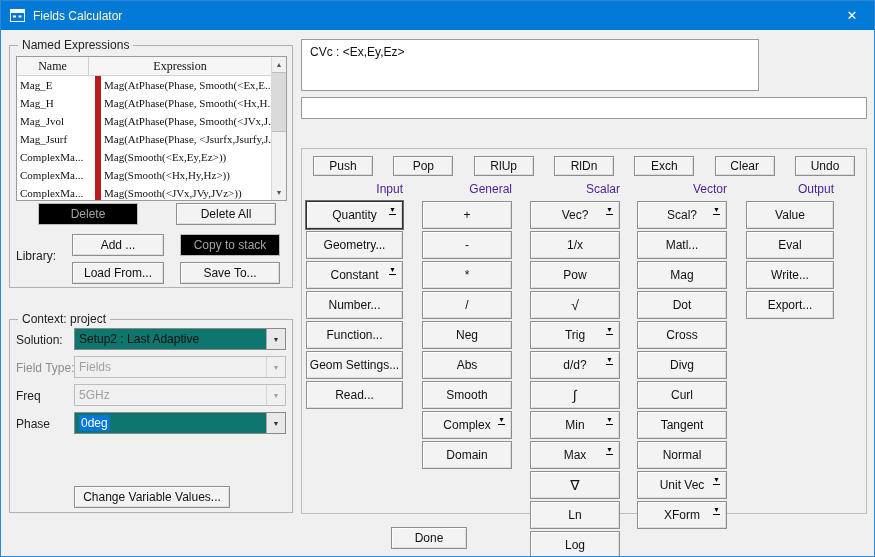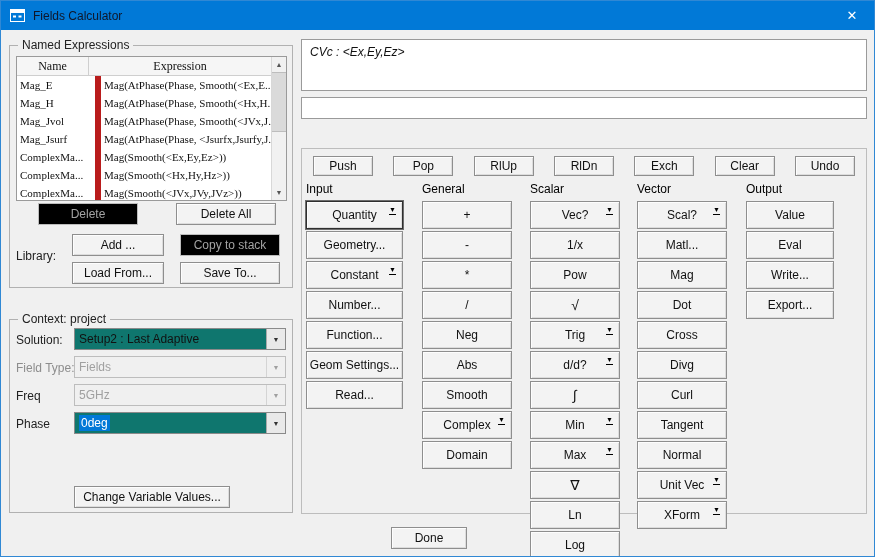--- a/index.html
+++ b/index.html
@@ -1,21 +1,21 @@
 <!DOCTYPE html>
 <html><head>
 <meta charset="utf-8">
 <style>
   *{margin:0;padding:0;box-sizing:border-box;}
   html,body{background:#ffffff;}
   body{font-family:"Liberation Sans","DejaVu Sans",sans-serif;}
   .window{position:relative;width:875px;height:557px;background:#f0f0f0;border:1px solid #3088d4;overflow:hidden;}
   .titlebar{position:absolute;left:0;top:0;right:0;height:29px;background:#0179d7;display:flex;align-items:center;}
   .app-icon{margin-left:9px;display:flex;align-items:center;}
-  .title{color:#0f172a;font-size:12px;margin-left:8px;}
+  .title{color:#fef9c3;font-size:12px;margin-left:8px;}
   .close-btn{margin-left:auto;width:44px;height:100%;display:flex;align-items:center;justify-content:center;color:#ffffff;font-size:13px;cursor:pointer;}
   .groupbox{position:absolute;border:1px solid #b1b1b1;}
   .legend{position:absolute;top:-8px;left:8px;background:#f0f0f0;padding:0 4px;font-size:12px;color:#222;white-space:nowrap;}
   .lbl{position:absolute;font-size:12px;color:#222;white-space:nowrap;}
   .btn{background:#f3f3f3;border:1px solid #8e8e8e;box-shadow:inset 1px 1px 0 #fdfdfd, inset -1px -1px 0 #dcdcdc;font-family:inherit;font-size:12px;color:#111;display:flex;align-items:center;justify-content:center;cursor:pointer;white-space:nowrap;}
   .abs{position:absolute;}
   .btn.disabled{color:#a3a3a3;border-color:#bcbcbc;box-shadow:none;background:#000000;cursor:default;}
   .btn.focused{border-color:#2f2f2f;box-shadow:inset 1px 1px 0 #fdfdfd, inset -1px -1px 0 #dcdcdc, 0 0 0 1px #6d6d6d;}
   
   .table{position:absolute;background:#fff;border:1px solid #9a9a9a;display:flex;overflow:hidden;}
@@ -38,21 +38,21 @@
   .ca-glyph{font-size:7px;color:#333;line-height:1;}
   .combo.disabled{background:#f0f0f0;border-color:#bdbdbd;cursor:default;}
   .combo.disabled .combo-value{color:#a0a0a0;}
   .combo.disabled .combo-arrow{background:#f0f0f0;border-left-color:#d4d4d4;}
   .combo.disabled .ca-glyph{color:#a0a0a0;}
   
   .stack-display{position:absolute;background:#fff;border:1px solid #9a9a9a;padding:5px 8px;font-size:12px;color:#111;overflow:hidden;}
   .calc-panel{position:absolute;border:1px solid #bdbdbd;}
   .stack-ops{position:absolute;display:flex;justify-content:space-between;padding:0 12px;}
   .sop{width:60px;height:20px;}
-  .col-header{position:absolute;top:181px;text-align:left;font-size:12px;color:#000000;}
+  .col-header{position:absolute;top:181px;text-align:right;font-size:12px;color:#4c1d95;}
   .col{position:absolute;display:flex;flex-direction:column;gap:2px;}
   .gbtn{height:28px;width:100%;position:relative;flex:none;}
   .menu-arrow{position:absolute;right:6px;top:4px;font-size:7px;line-height:7px;color:#000;border-bottom:1px solid #000;padding-bottom:1px;}
   .sym{font-size:14px;}
 </style>
 </head>
 <body>
 
 <div class="window">
 
@@ -155,21 +155,21 @@
     <div class="combo" style="left:64px;top:92px;width:212px;">
       <span class="combo-value selected">0deg</span>
       <span class="combo-arrow">
           <span class="ca-glyph">▼</span>
         </span>
     </div>
 
     <button class="btn abs" style="left:64px;top:166px;width:156px;height:22px;">Change Variable Values...</button>
   </div>
 
-  <div class="stack-display" style="left:300px;top:38px;width:566px;height:52px;font-style:italic;">
+  <div class="stack-display" style="left:300px;top:38px;width:458px;height:52px;">
     <div>CVc : &lt;Ex,Ey,Ez&gt;</div>
   </div>
   <div class="stack-display" style="left:300px;top:96px;width:566px;height:22px;padding:3px 8px;">
     <div></div>
   </div>
 
   <div class="calc-panel" style="left:300px;top:147px;width:566px;height:366px;"></div>
 
   <div class="stack-ops" style="left:300px;top:155px;width:566px;">
     <button class="btn sop">Push</button>

